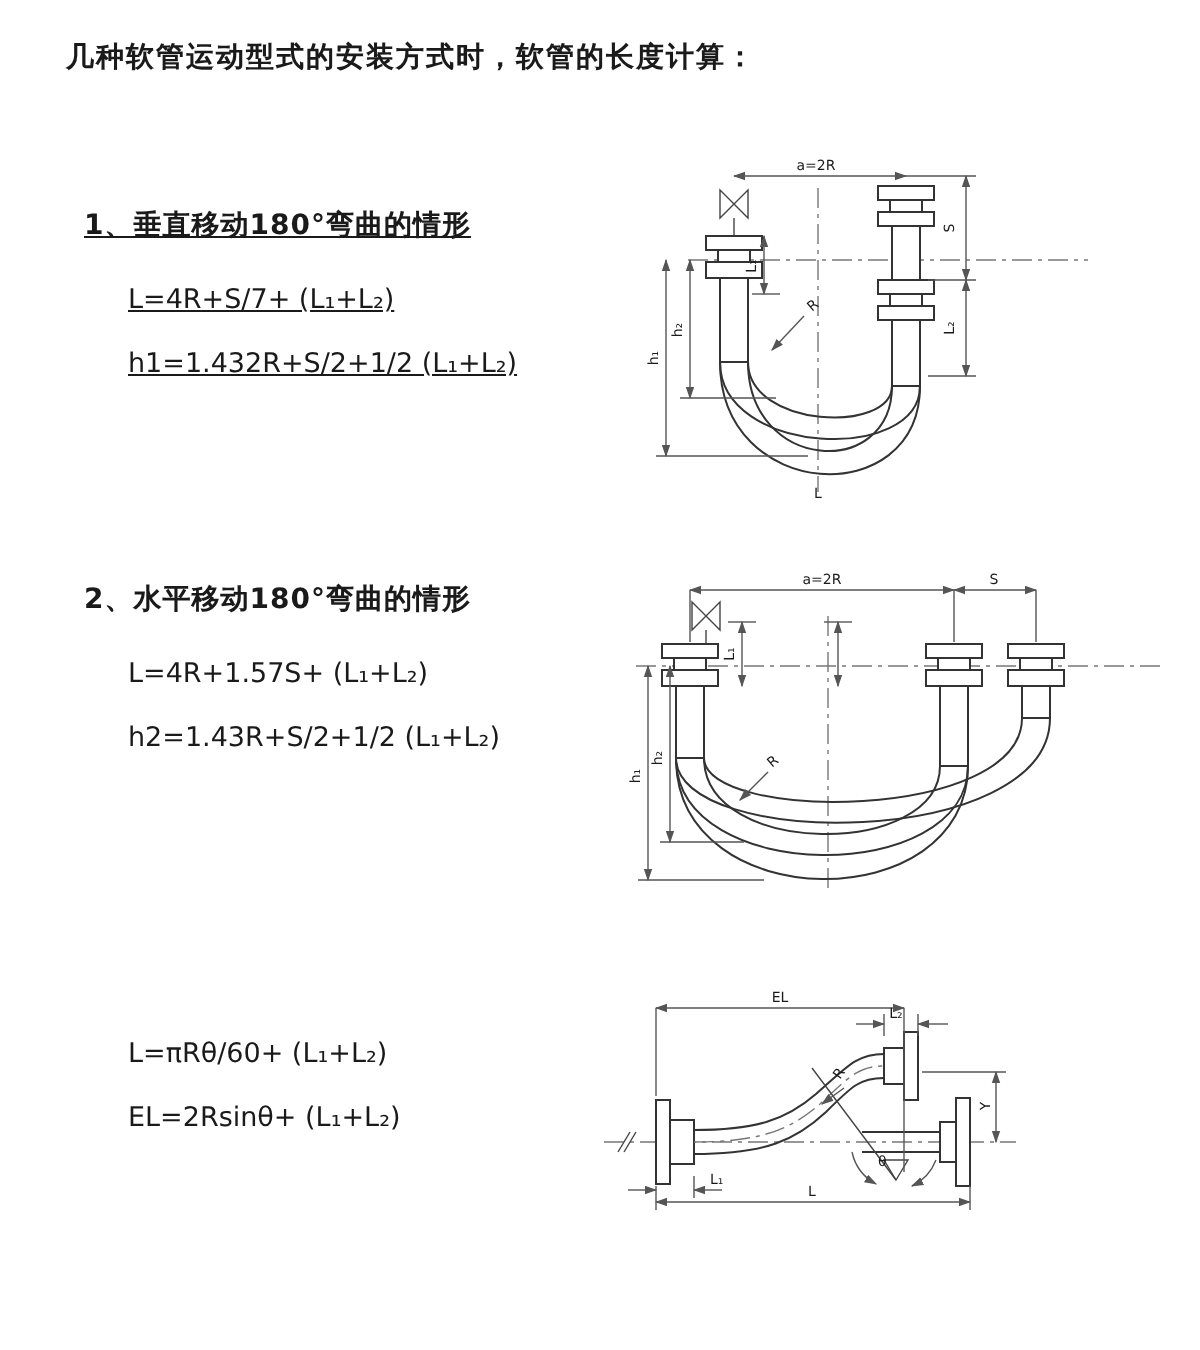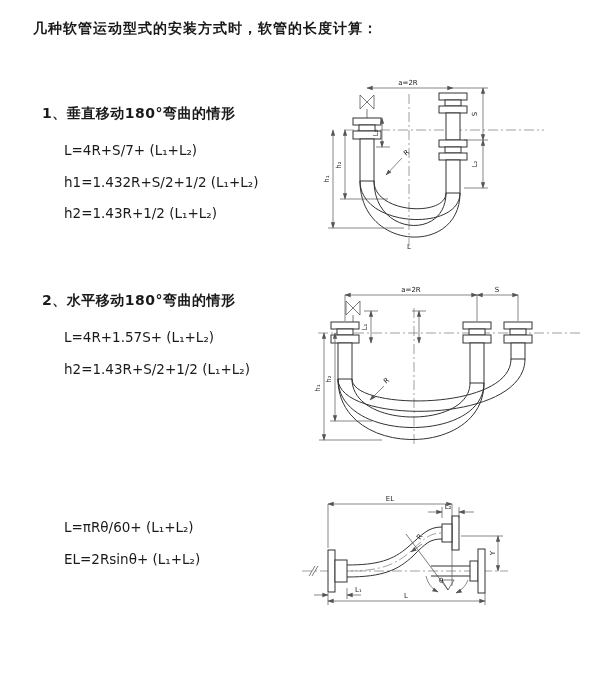--- a/index.html
+++ b/index.html
@@ -1,20 +1,20 @@
 <!DOCTYPE html>
 <html><head>
 <meta charset="utf-8">
 <style>
   html,body{margin:0;padding:0;background:#fdfdfd;}
   .page{position:relative;width:600px;height:675px;background:#ffffff;overflow:hidden;
         font-family:"DejaVu Sans","Liberation Sans",sans-serif;color:#1a1a1a;}
   .title{position:absolute;left:33px;top:20px;font-size:14px;font-weight:700;letter-spacing:1px;}
   .sec{position:absolute;left:42px;}
-  #sec1{top:104px;} #sec2{top:291px;} #sec3{top:512px;}
+  #sec1{top:104px;text-decoration:underline;} #sec2{top:291px;} #sec3{top:512px;}
   .sec .hd{font-size:14px;font-weight:700;letter-spacing:0.5px;line-height:18px;margin:0 0 13px 0;}
   .sec .fm{font-size:13.5px;margin:0 0 0 22px;height:31.5px;line-height:31.5px;white-space:nowrap;}
   .dia{position:absolute;}
   #d1{left:316px;top:76px;} #d2{left:314px;top:283px;} #d3{left:298px;top:492px;text-decoration:underline;}
   svg{overflow:visible;display:block;}
   .dim{stroke:#555;stroke-width:0.7;fill:none;}
   .cl{stroke:#777;stroke-width:0.7;fill:none;stroke-dasharray:10 3 2 3;}
   .st{stroke:#333;stroke-width:1;fill:#fff;}
   .hs{stroke:#333;stroke-width:1;fill:none;}
   .thin{stroke:#444;stroke-width:0.7;fill:none;}
@@ -24,21 +24,20 @@
 <body>
 
 <div class="page">
 
   <div class="title">几种软管运动型式的安装方式时，软管的长度计算：</div>
 
   <div class="sec" id="sec1">
     <div class="hd">1、垂直移动180°弯曲的情形</div>
     <div class="fm">L=4R+S/7+ (L₁+L₂)</div>
     <div class="fm">h1=1.432R+S/2+1/2 (L₁+L₂)</div>
-    <div class="fm">h2=1.43R+1/2 (L₁+L₂)</div>
   </div>
 
   <div class="sec" id="sec2">
     <div class="hd">2、水平移动180°弯曲的情形</div>
     <div class="fm">L=4R+1.57S+ (L₁+L₂)</div>
     <div class="fm">h2=1.43R+S/2+1/2 (L₁+L₂)</div>
   </div>
 
   <div class="sec" id="sec3">
     <div class="fm">L=πRθ/60+ (L₁+L₂)</div>

